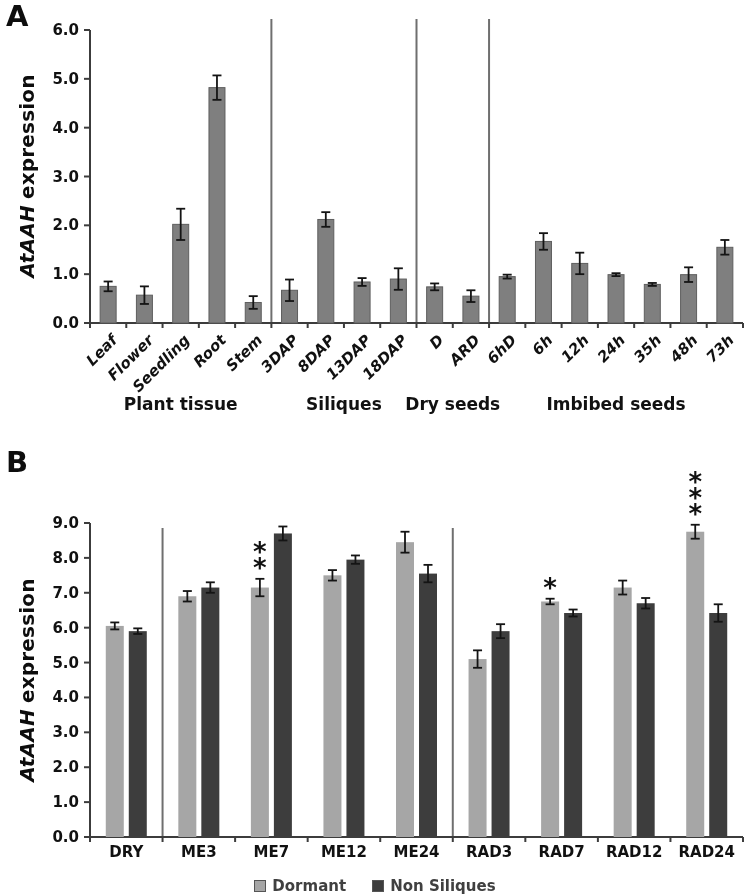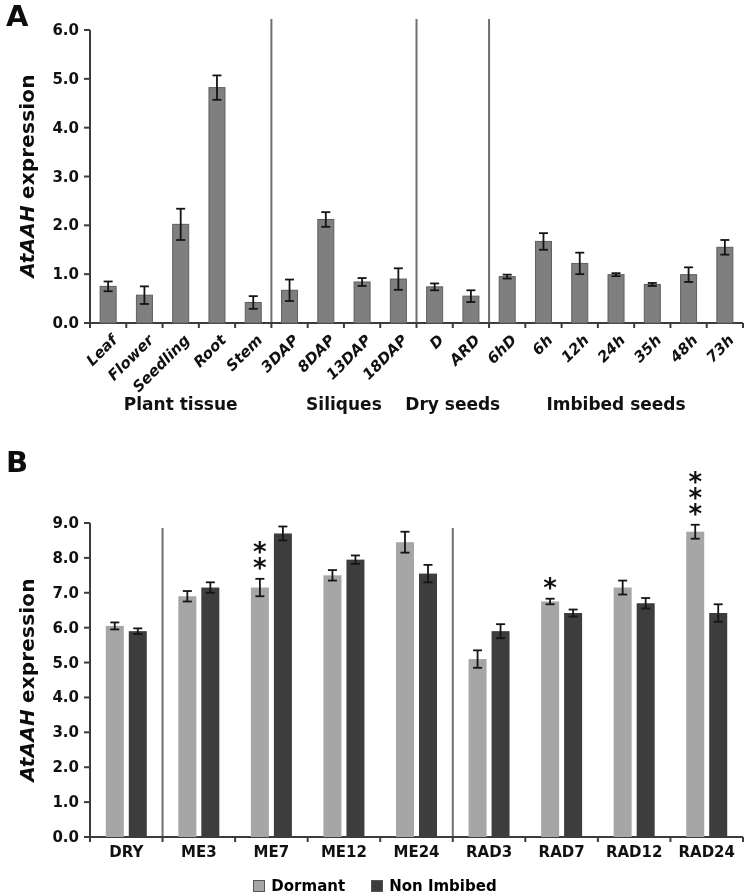--- a/index.html
+++ b/index.html
@@ -6,21 +6,21 @@
   body{width:750px;height:895px;overflow:hidden;font-family:"DejaVu Sans","Liberation Sans",sans-serif;}
   .figure{position:relative;width:750px;height:895px;background:#ffffff;}
   .panel-label{position:absolute;left:6px;font-size:29px;font-weight:bold;color:#0d0d0d;line-height:1;}
   .ytitle{position:absolute;left:27px;transform:translate(-50%,-50%) rotate(-90deg);
           font-size:20px;font-weight:bold;color:#0d0d0d;white-space:nowrap;letter-spacing:.2px;}
   .ytitle .it{font-style:italic;margin-right:6px;}
   svg{position:absolute;left:0;}
   #svgA{top:0;}
   #svgB{top:445px;}
   .legend{position:absolute;top:877px;left:0;width:750px;display:flex;justify-content:center;
-          gap:26px;font-size:15px;font-weight:bold;color:#000000;}
+          gap:26px;font-size:15px;font-weight:bold;color:#404040;}
   .legend-item{display:flex;align-items:center;gap:6px;}
   .swatch{display:inline-block;width:10px;height:10px;border:1px solid #555;}
 </style>
 </head>
 <body>
 
 <div class="figure">
   <div class="panel-label" style="top:2px">A</div>
   <div class="panel-label" style="top:448px">B</div>
 
@@ -289,16 +289,16 @@
       <text x="695.2222222222223" y="45.744444444444525" fill="#111" text-anchor="middle" font-size="26" font-weight="bold">*</text>
     </svg>
 
   <div class="legend" id="legend">
       <div class="legend-item">
         <span class="swatch" style="background: rgb(166, 166, 166);"></span>
         <span>Dormant</span>
       </div>
       <div class="legend-item">
         <span class="swatch" style="background: rgb(61, 61, 61);"></span>
-        <span>Non Imbibed</span>
+        <span>Non Siliques</span>
       </div>
     </div>
 </div>
 
 </body></html>

